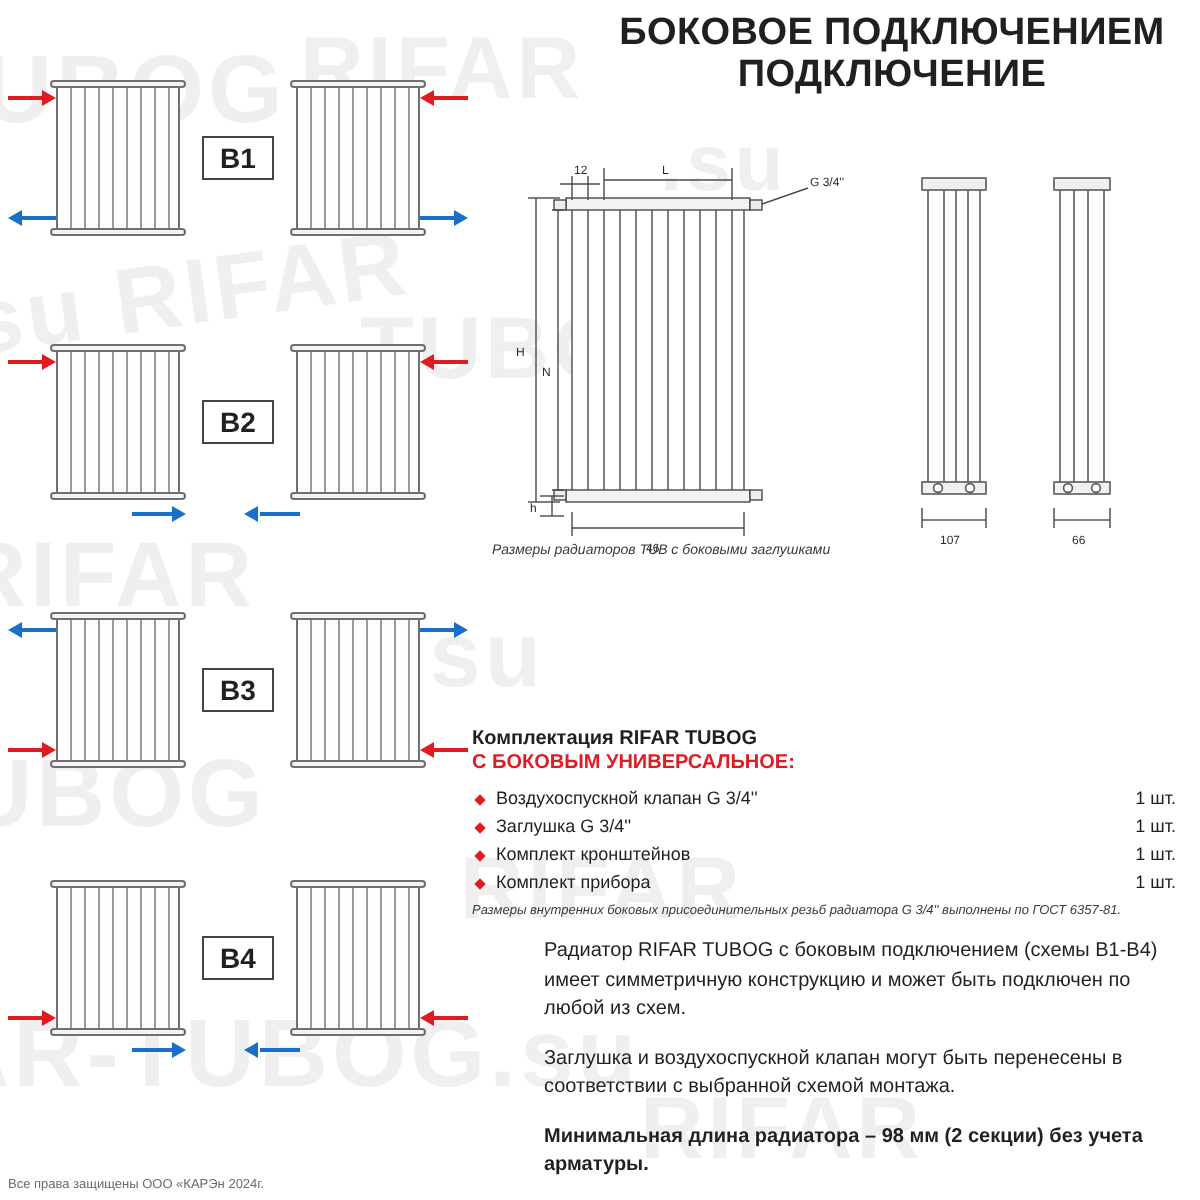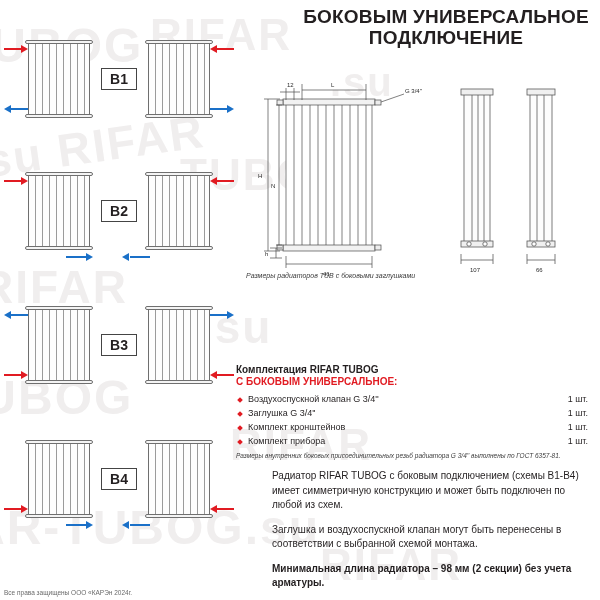--- a/index.html
+++ b/index.html
@@ -121,21 +121,21 @@
   <div class="wm-text" style="left:-50px;top:370px;font-size:48px;">TUBOG</div>
   <div class="wm-text" style="left:230px;top:420px;font-size:44px;">RIFAR</div>
   <div class="wm-text" style="left:-30px;top:500px;font-size:48px;">AR-TUBOG.su</div>
   <div class="wm-text" style="left:320px;top:540px;font-size:44px;">RIFAR</div>
   <div class="wm-text" style="left:330px;top:60px;font-size:40px;">.su</div>
 </div>
 
 <div class="stage">
 
   <div class="hdr">
-    <span>БОКОВЫМ УНИВЕРСАЛЬНОЕ</span>
+    <span>БОКОВОЕ ПОДКЛЮЧЕНИЕМ</span>
     <span class="l2">ПОДКЛЮЧЕНИЕ</span>
   </div>
 
   <div class="grp" style="left:0;top:34px;width:236px;height:92px;">
 
     <div class="rad" style="left:28px;top:8px;width:62px;height:74px;">
       <div class="body" style="width:62px;height:74px;"></div>
       <div class="fins">
         <div class="fin" style="left:7px;"></div>
           <div class="fin" style="left:14px;"></div>

